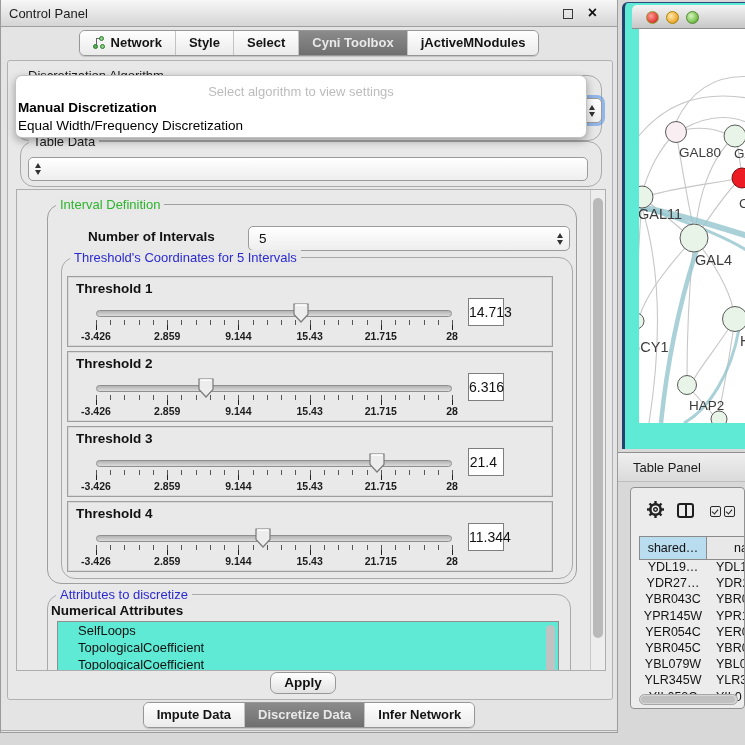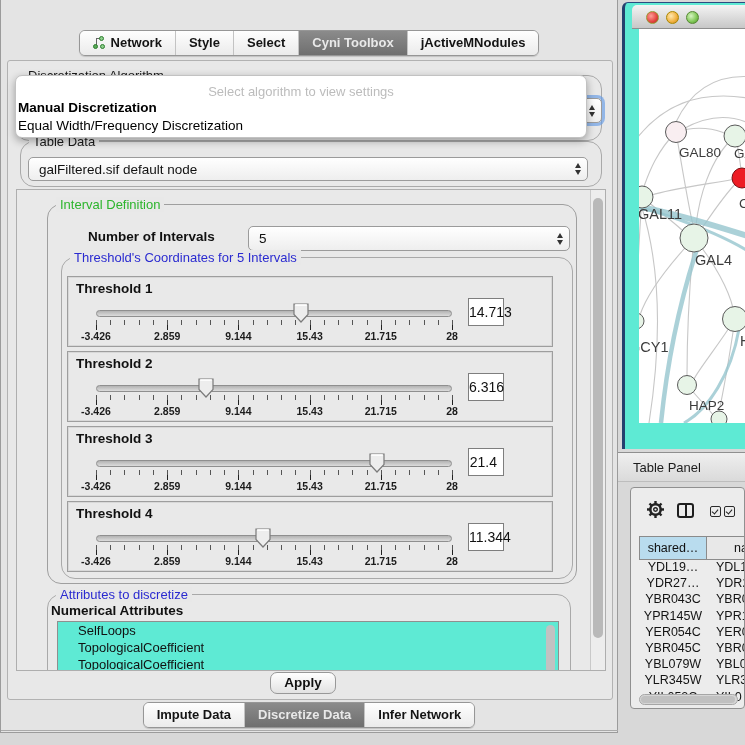--- a/index.html
+++ b/index.html
@@ -127,20 +127,25 @@
   .trow .c2 { width:62px; padding-left:9px; overflow:hidden; }
   #tp-hscroll { position:absolute; left:8px; top:206px; width:99px; height:11px;
     background:#d6d6d6; border:1px solid #a6a6a6; border-radius:6px; }
   #tp-hscroll .thumb { position:absolute; left:1px; top:1px; width:94px; height:7px; background:#c0c0c0; border-radius:4px; }
   .lbl135 { font-size:13.5px; font-weight:bold; color:#111; position:absolute; }
 </style>
 </head>
 <body>
 
 <div id="control-panel">
+  <div id="cp-titlebar">
+    <span id="cp-title">Control Panel</span>
+    <span id="float-icon"></span>
+    <span id="close-icon">×</span>
+  </div>
 
   <div id="top-tabbar" class="tabbar">
     <div class="tabgroup" id="top-tabs">
         <div class="ttab">
           <span class="net-icon">
             <i></i>
             <i></i>
             <i></i>
           </span>
           <span>Network</span>
@@ -175,21 +180,20 @@
 
     <div id="algo-popup">
       <div class="ph">Select algorithm to view settings</div>
       <div class="opt1">Manual Discretization</div>
       <div class="opt2">Equal Width/Frequency Discretization</div>
     </div>
 
     <div class="group" style="left:12px; top:80px; width:582px; height:46px;">
       <span class="gtitle">Table Data</span>
       <div class="combo" style="left:7px; top:15px; width:560px; height:24px;">
-        <span class="cval">galFiltered.sif default node</span>
         <span class="stepper">
             <span class="arr-up"></span>
             <span class="arr-dn"></span>
           </span>
       </div>
     </div>
 
     <div id="scrollarea">
 
       <div class="group" style="left:30px; top:14px; width:530px; height:380px; border-color:#9f9f9f;">

